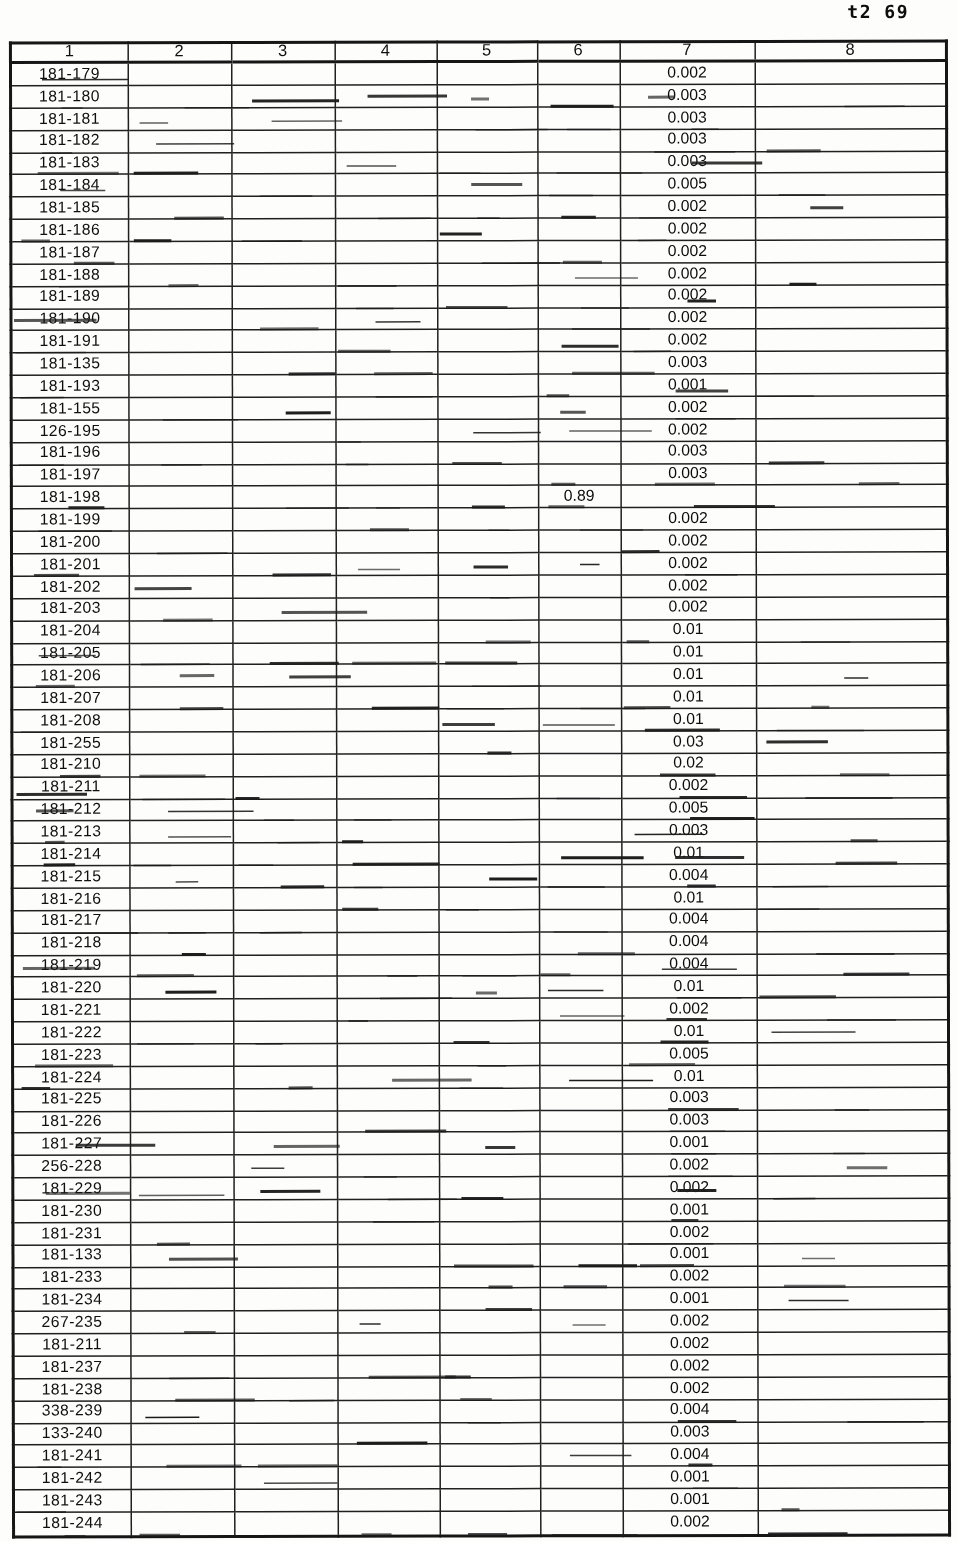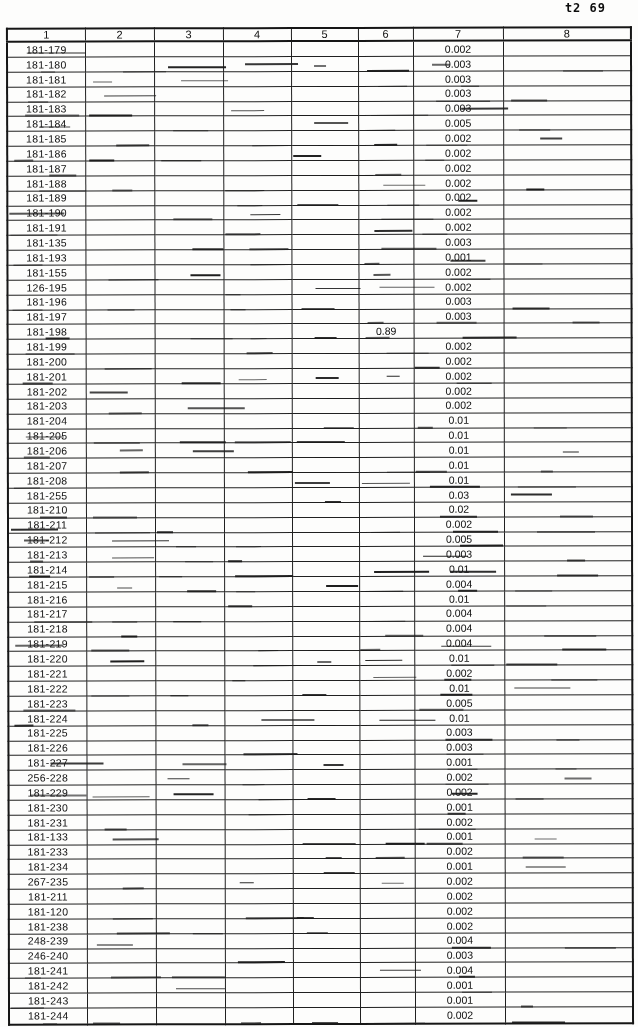--- a/index.html
+++ b/index.html
@@ -1035,21 +1035,21 @@
             <td class="row-id">181-211</td>
             <td></td>
             <td></td>
             <td></td>
             <td></td>
             <td></td>
             <td class="val">0.002</td>
             <td></td>
           </tr>
           <tr>
-            <td class="row-id">181-120</td>
+            <td class="row-id">181-237</td>
             <td>
               <div class="dash" style="width: 40.2724px; left: 37.4635%; bottom: -1px; height: 1px; opacity: 0.91;"></div>
             </td>
             <td></td>
             <td>
               <div class="dash" style="width: 57.9114px; left: 30.5483%; bottom: -1px; height: 2px; opacity: 0.74;"></div>
             </td>
             <td>
               <div class="dash" style="width: 17.423px; left: 4.97503%; bottom: -1px; height: 2px; opacity: 0.86;"></div>
             </td>
@@ -1067,37 +1067,37 @@
             </td>
             <td></td>
             <td>
               <div class="dash" style="width: 21.3022px; left: 20.7168%; bottom: -1px; height: 2px; opacity: 0.63;"></div>
             </td>
             <td></td>
             <td class="val">0.002</td>
             <td></td>
           </tr>
           <tr>
-            <td class="row-id">248-239</td>
+            <td class="row-id">338-239</td>
             <td>
               <div class="dash" style="width: 35.5358px; left: 14.2055%; bottom: 3px; height: 1px; opacity: 1;"></div>
             </td>
             <td></td>
             <td></td>
             <td>
               <div class="dash" style="width: 21.6729px; left: 28.0146%; bottom: -1px; height: 1px; opacity: 0.77;"></div>
             </td>
             <td></td>
             <td class="val">0.004<div class="dash" style="width: 38.4245px; left: 41.1956%; bottom: -1px; height: 2px; opacity: 0.89;"></div></td>
             <td>
               <div class="dash" style="width: 50.5161px; left: 47.2181%; bottom: -1px; height: 1px; opacity: 0.96;"></div>
             </td>
           </tr>
           <tr>
-            <td class="row-id">246-240</td>
+            <td class="row-id">133-240</td>
             <td></td>
             <td></td>
             <td>
               <div class="dash" style="width: 47.1363px; left: 18.9332%; bottom: -1px; height: 2px; opacity: 0.98;"></div>
             </td>
             <td></td>
             <td></td>
             <td class="val">0.003</td>
             <td></td>
           </tr>

